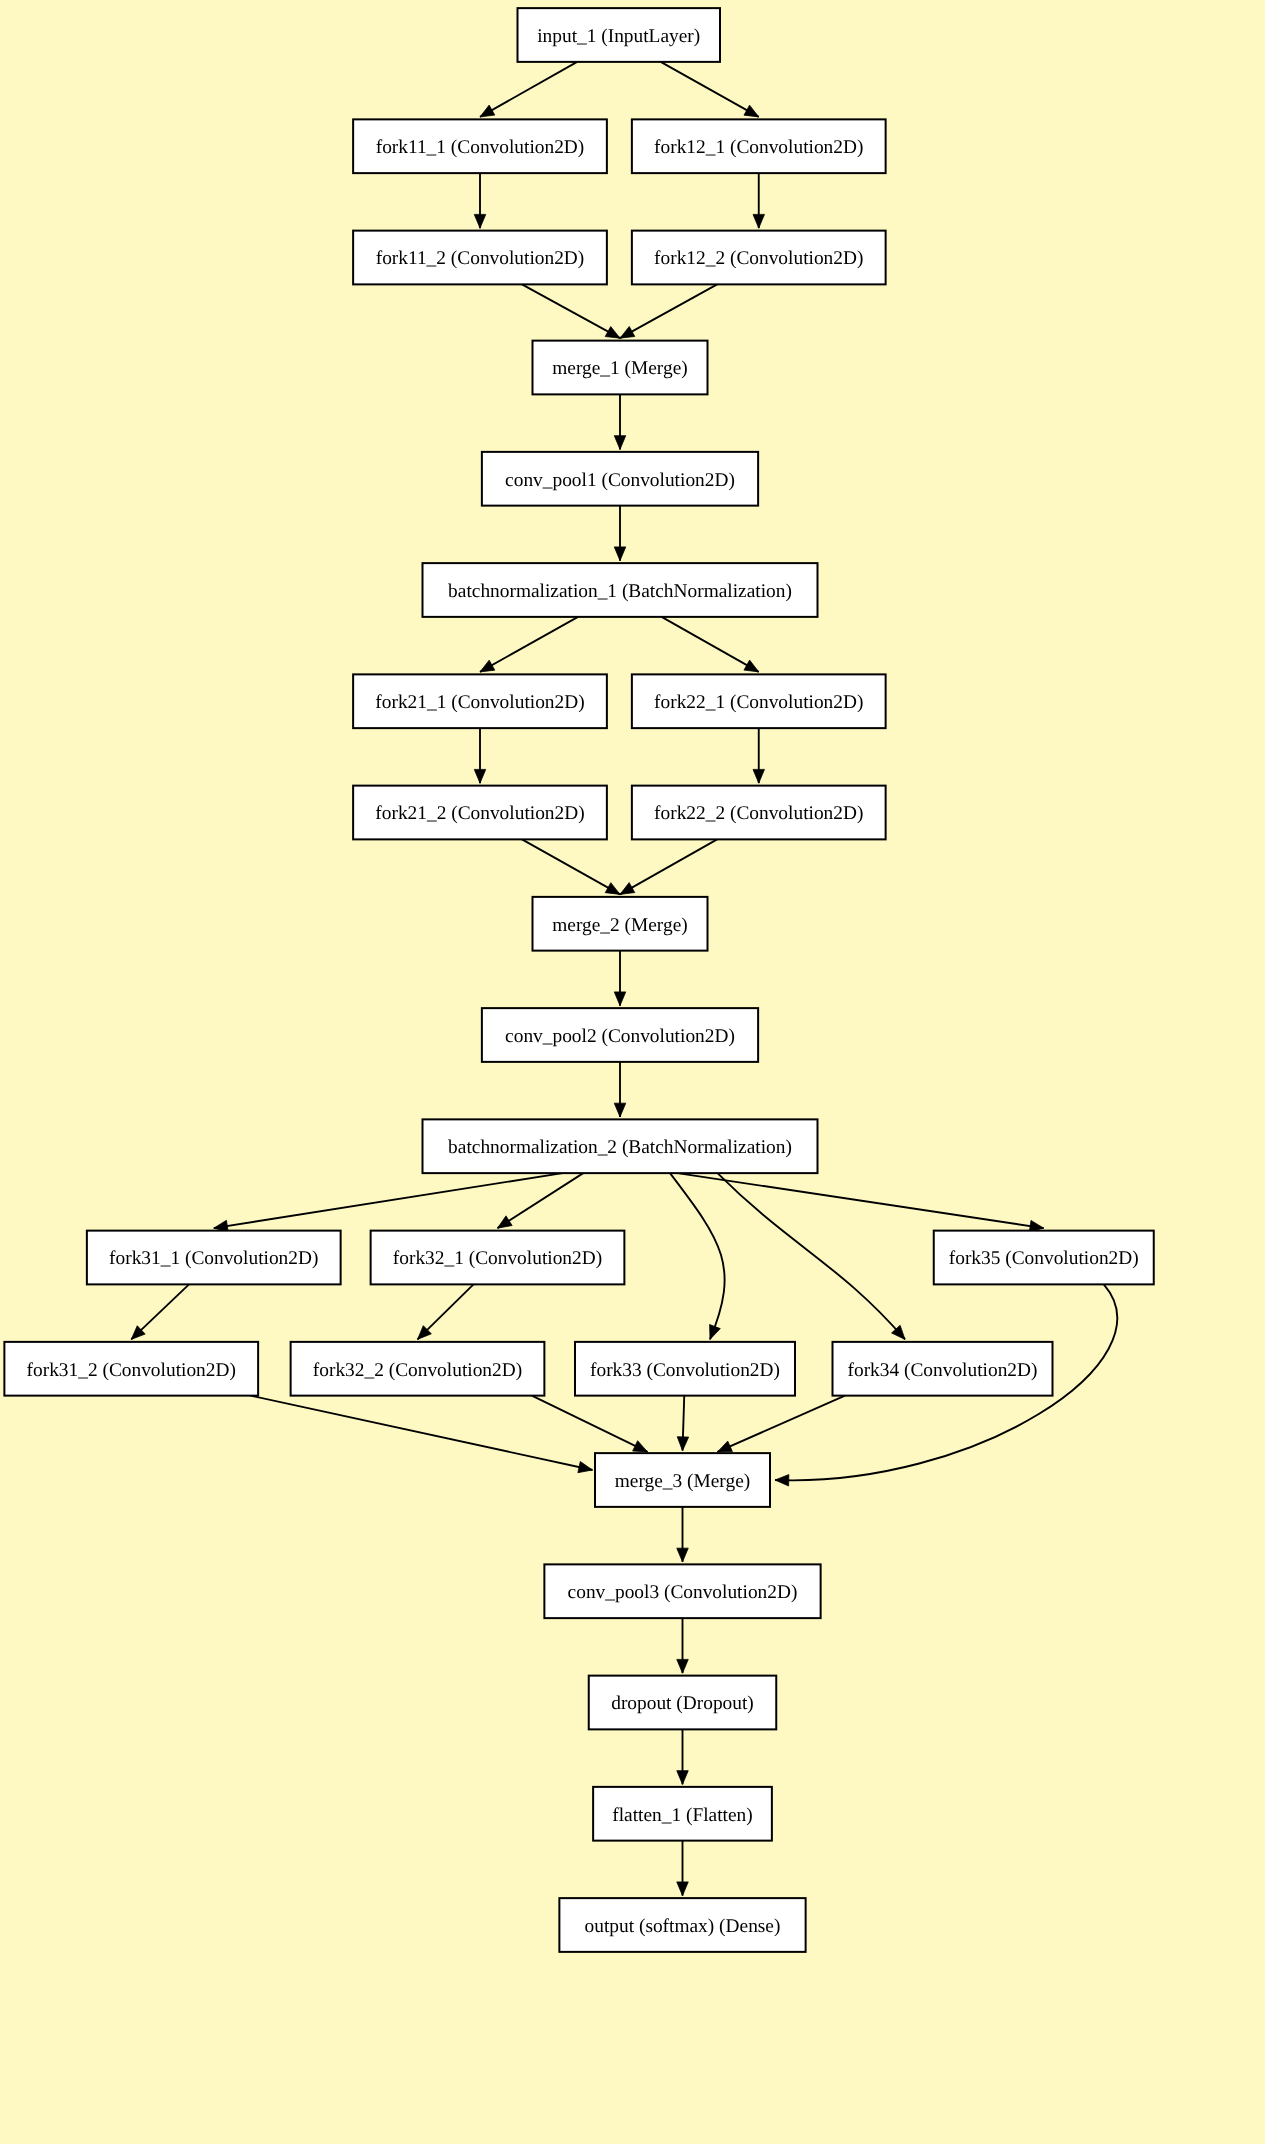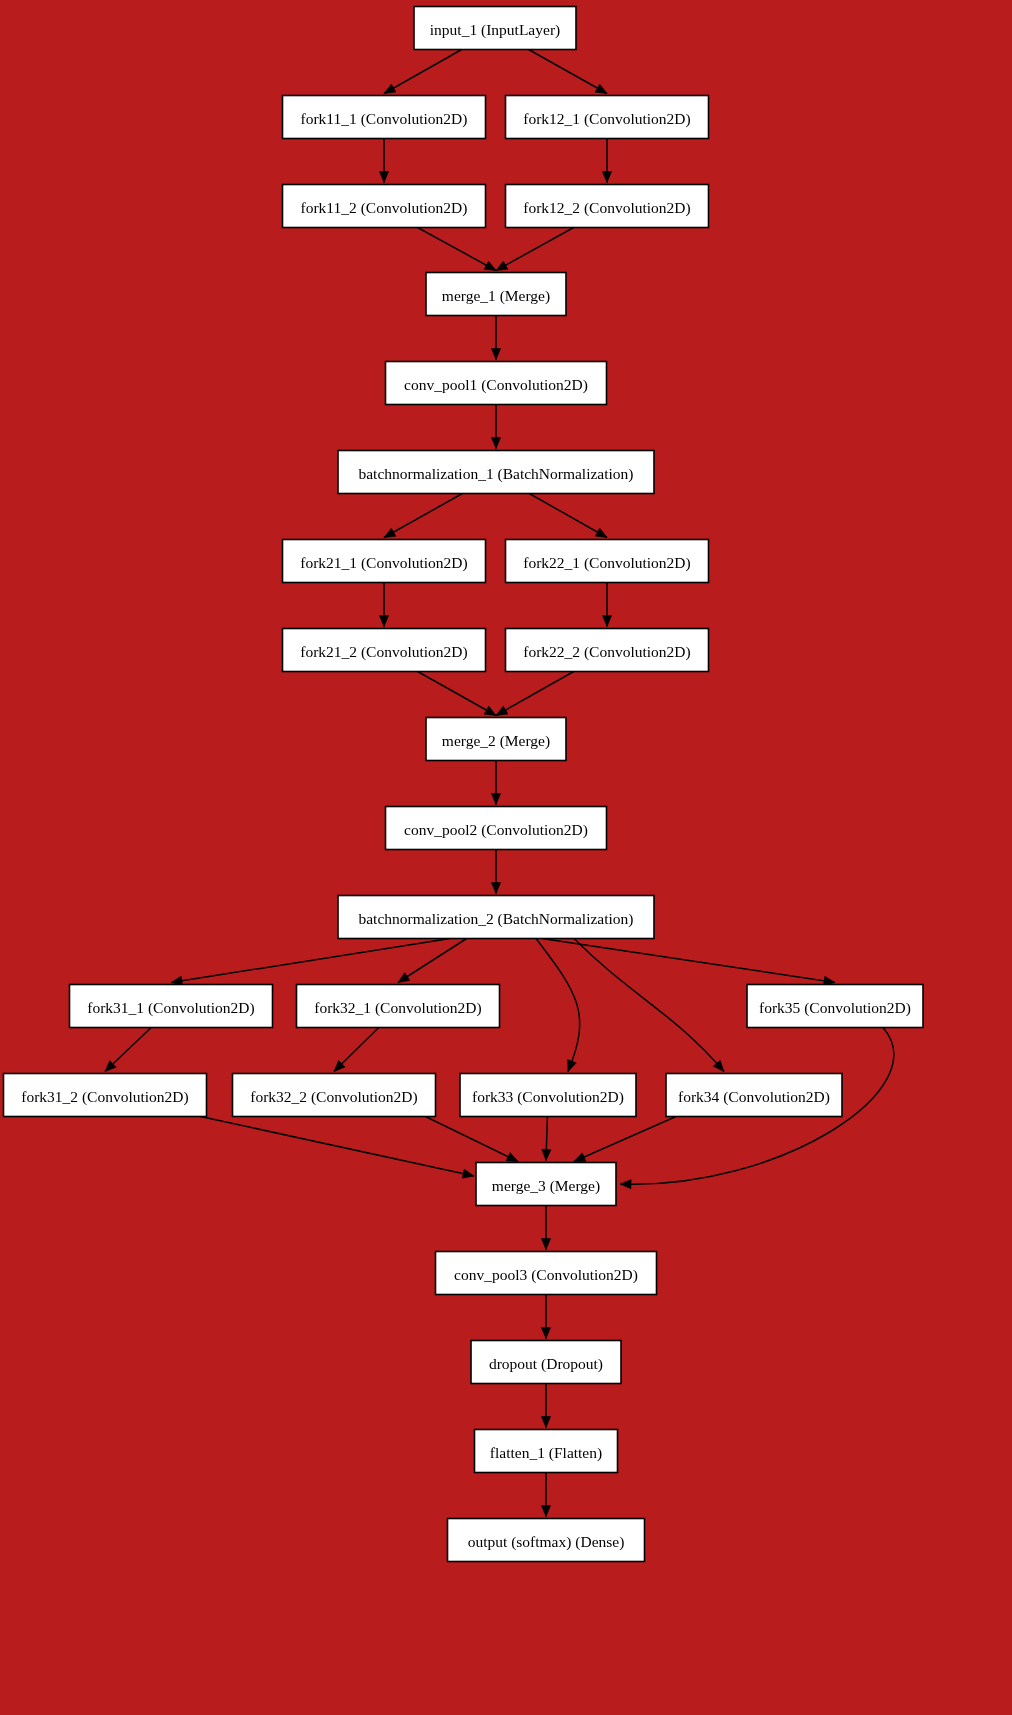--- a/index.html
+++ b/index.html
@@ -4,21 +4,21 @@
 <style>
   html, body {
     margin: 0;
     padding: 0;
     background: #ffffff;
   }
   #graph-root {
     position: relative;
     width: 1012px;
     height: 1715px;
-    background: #b91c1c;
+    background: #fef9c3;
     font-family: "Liberation Serif", "DejaVu Serif", serif;
   }
   svg#graph-svg {
     display: block;
     width: 1012px;
     height: 1715px;
   }
   .node-box {
     fill: #ffffff;
     stroke: #000000;

